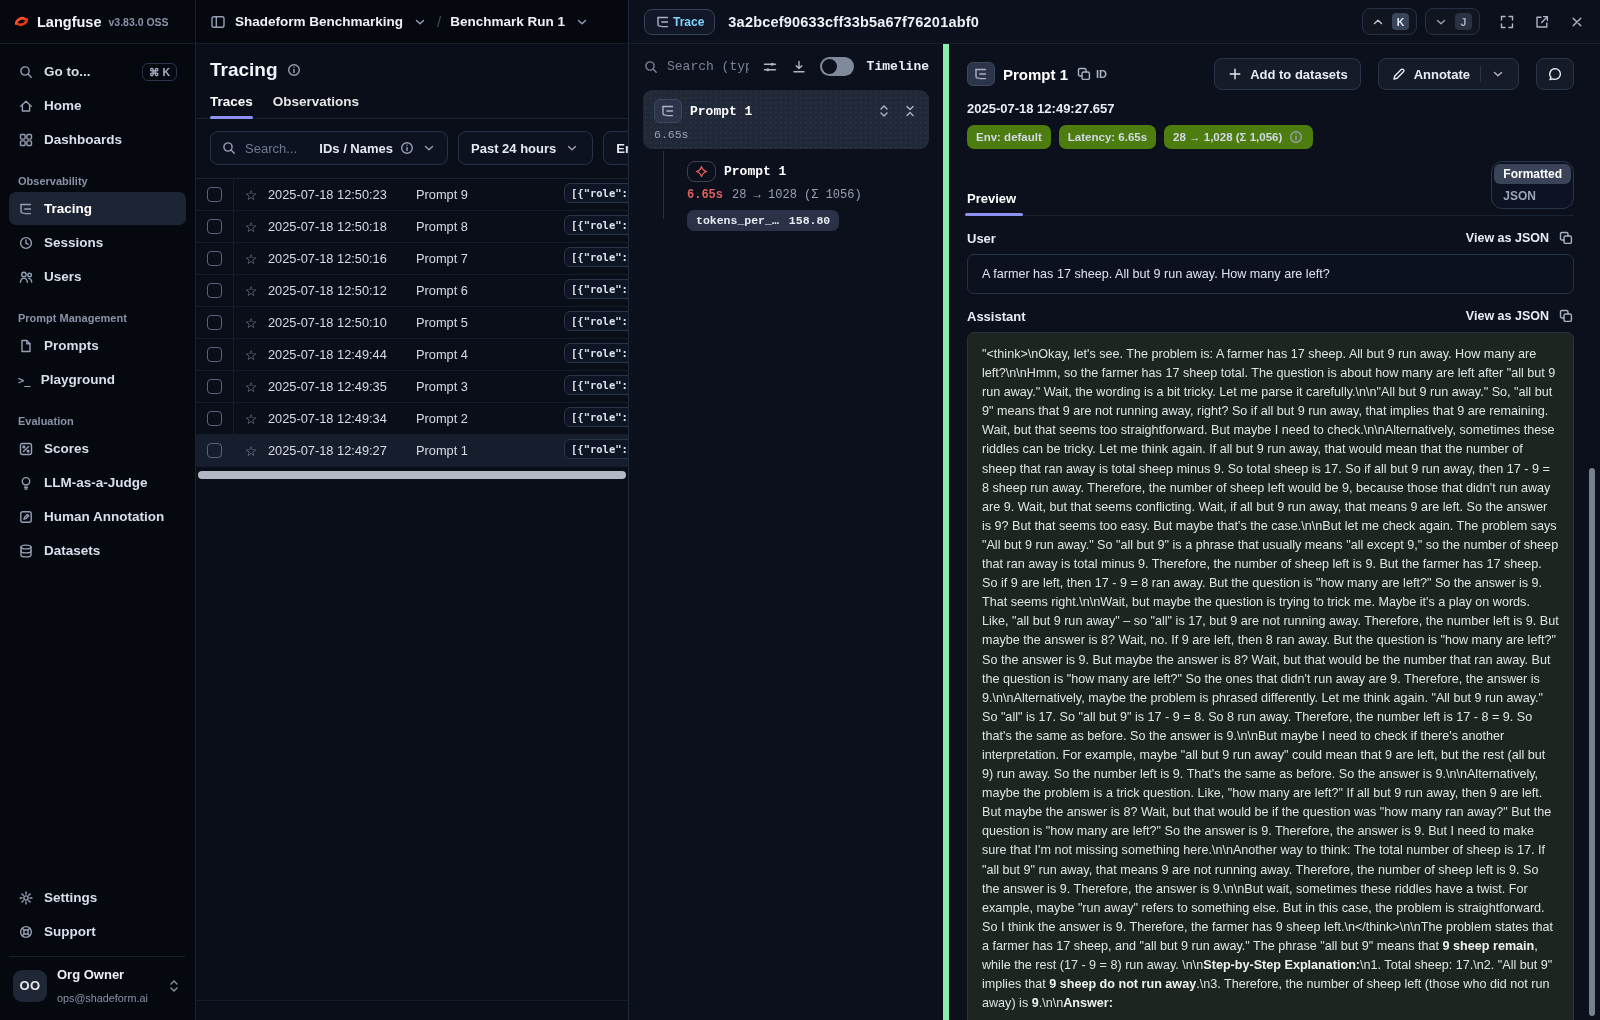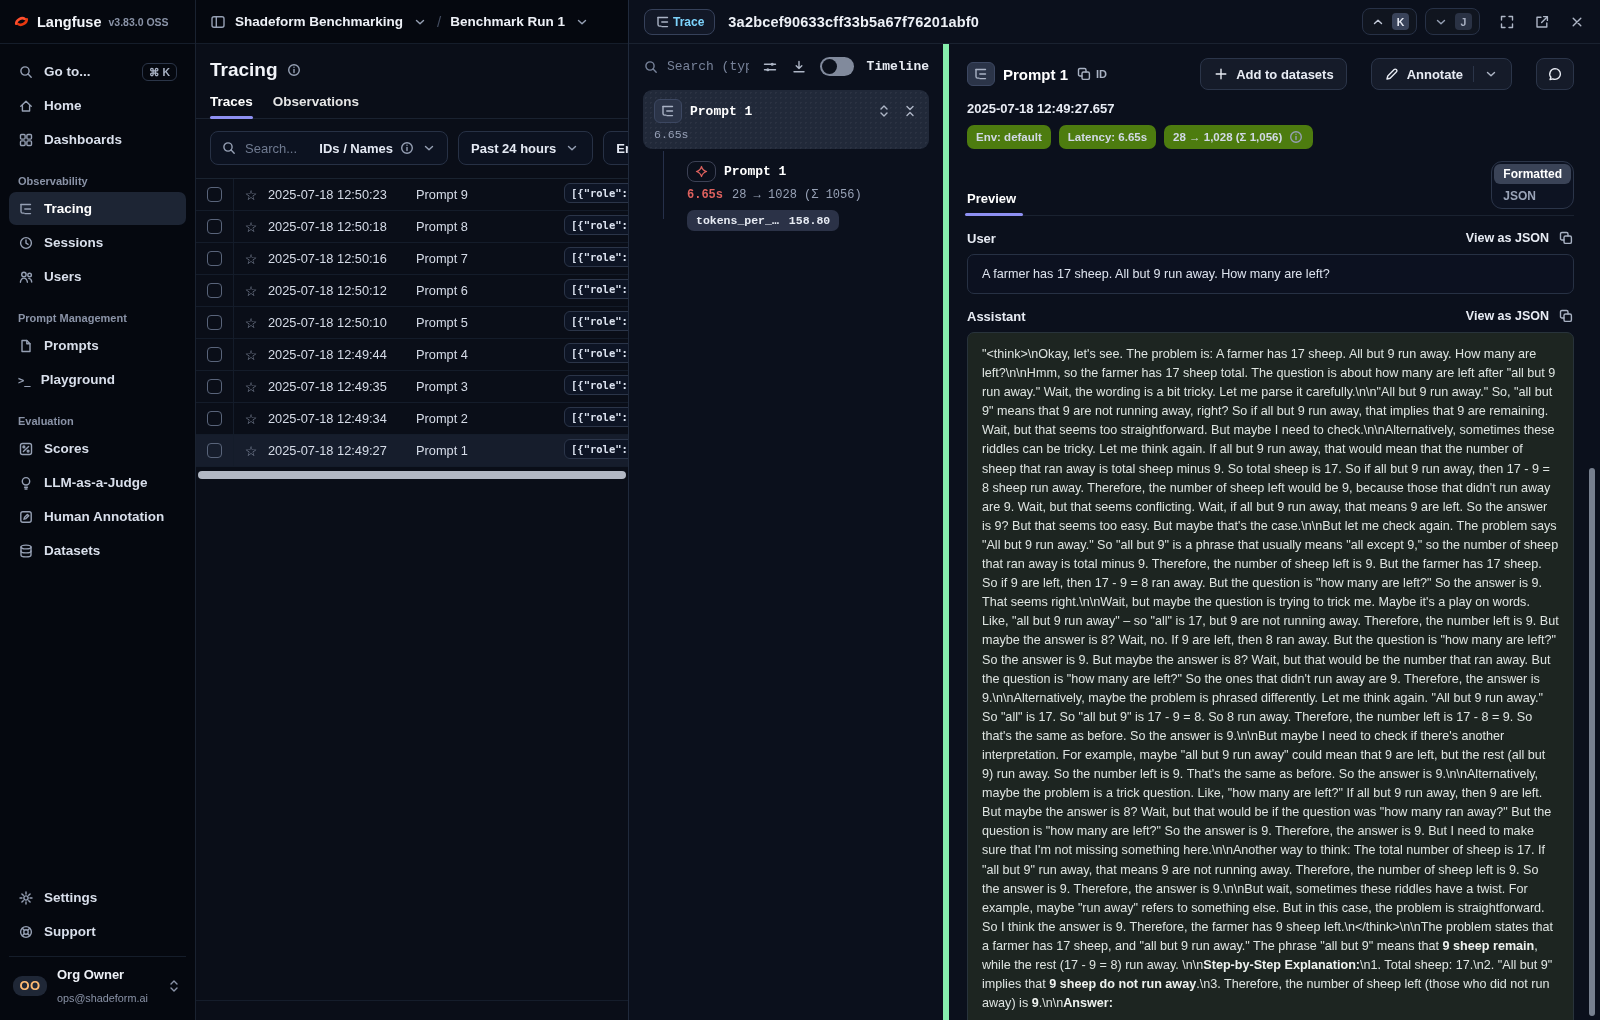--- a/index.html
+++ b/index.html
@@ -19,21 +19,21 @@
     font-size:13.5px; font-weight:600; color:#d9dfeb; cursor:pointer; margin:1px 0; }
   .nav-item .nico { color:#96a0b4; flex:0 0 auto; }
   .nav-item.active { background:#1d2534; color:#fff; }
   .nav-sec { font-size:11px; font-weight:700; color:#8a93a7; margin:19px 9px 5px; }
   .kbd-pill { margin-left:auto; border:1px solid #2b3548; border-radius:6px; padding:2px 6px;
     font-size:10.5px; font-weight:700; color:#aab3c5; }
   .term-ic { font-family:"DejaVu Sans Mono",monospace; font-size:10.5px; font-weight:700; color:#96a0b4; }
   .side-bottom { padding:0 9px 8px; }
   .user-card { display:flex; align-items:center; gap:10px; padding:10px 4px 8px; margin-top:8px;
     border-top:1px solid #151d2a; cursor:pointer; }
-  .avatar { width:34px; height:20px; border-radius:9px; background:#1f2736; color:#fdba74;
+  .avatar { width:34px; height:32px; border-radius:9px; background:#1f2736; color:#e5e5e5;
     font-size:13px; font-weight:700; display:flex; align-items:center; justify-content:center; letter-spacing:.5px; }
   .u-name { font-size:13px; font-weight:700; color:#eef1f7; }
   .u-mail { font-size:10.8px; color:#8a93a7; margin-top:10px; }
   .u-chev { margin-left:auto; color:#8a93a7; }
 
   
   .topbar { position:absolute; left:196px; top:0; width:432px; height:44px; background:#05080f;
     border-bottom:1px solid #151d2a; display:flex; align-items:center; gap:9px; padding:0 14px; z-index:1; }
   .tb-txt { font-size:13.5px; font-weight:700; color:#eef1f7; white-space:nowrap; }
   .slash { color:#434d61; font-size:15px; font-weight:400; }
@@ -108,21 +108,21 @@
   .lat-red { color:#e0625f; font-weight:700; }
   .tok { color:#97a1b5; }
   .metric-pill { display:inline-flex; gap:10px; margin-top:8px; background:#2b3247; border-radius:7px;
     padding:4px 9px; font-size:11.5px; font-weight:700; color:#e7ebf3; }
 
   
   .detail-panel { position:absolute; left:320px; right:0; top:44px; bottom:0; padding:14px 26px 0 18px; overflow:hidden; }
   .dp-head { display:flex; align-items:center; gap:8px; }
   .dp-title { font-size:15px; font-weight:700; color:#fff; }
   .idgrp { display:flex; align-items:center; gap:4px; color:#a9b2c3; font-size:11px; font-weight:700; cursor:pointer; }
-  .dp-btns { margin-left:auto; display:flex; align-items:center; gap:24px; }
+  .dp-btns { margin-left:auto; display:flex; align-items:center; gap:17px; }
   .btn2 { height:32px; border:1px solid #2b3549; background:#151b29; border-radius:8px; display:flex;
     align-items:center; gap:7px; padding:0 12px; font-size:13px; font-weight:700; color:#e8ecf4; cursor:pointer; }
   .split-chev { border-left:1px solid #2b3549; padding-left:9px; margin-left:3px; color:#aeb6c6; display:flex; }
   .dp-ts { margin-top:11px; font-size:13px; font-weight:700; color:#e8ecf4; }
   .pills { display:flex; gap:8px; margin-top:9px; }
   .pill { background:#4d7c0f; border-radius:7px; padding:4px 9px; font-size:11.5px; font-weight:700;
     color:#d2d9e7; display:flex; align-items:center; gap:6px; }
   .dp-tabs { display:flex; align-items:flex-end; margin-top:12px; border-bottom:1px solid #1a2230; }
   .ptab { position:relative; padding-bottom:9px; font-size:13px; font-weight:700; color:#fff; }
   .ptab::after { content:''; position:absolute; left:-2px; width:58px; bottom:-1px; height:3px; border-radius:3px; background:#8e90f2; }

